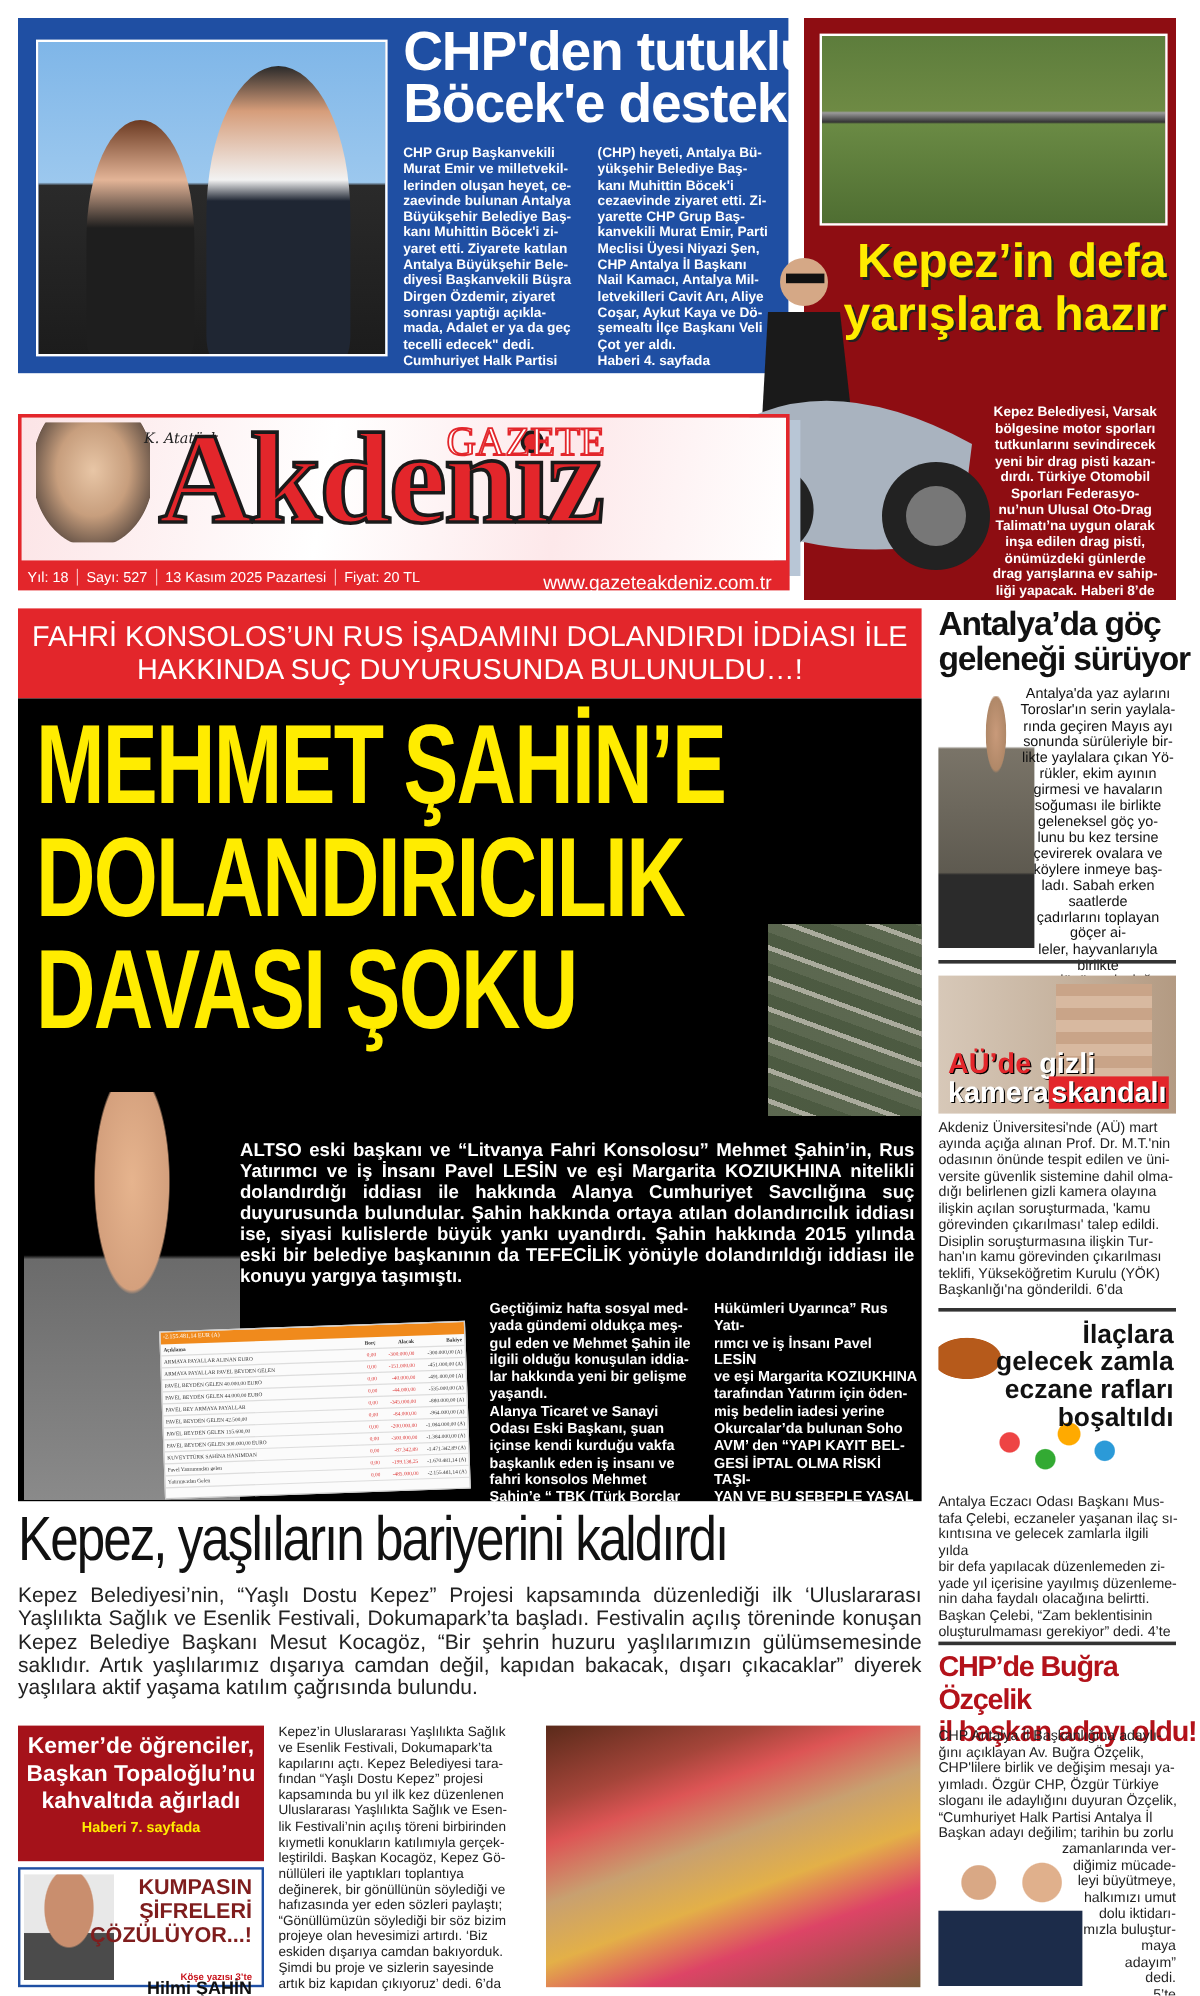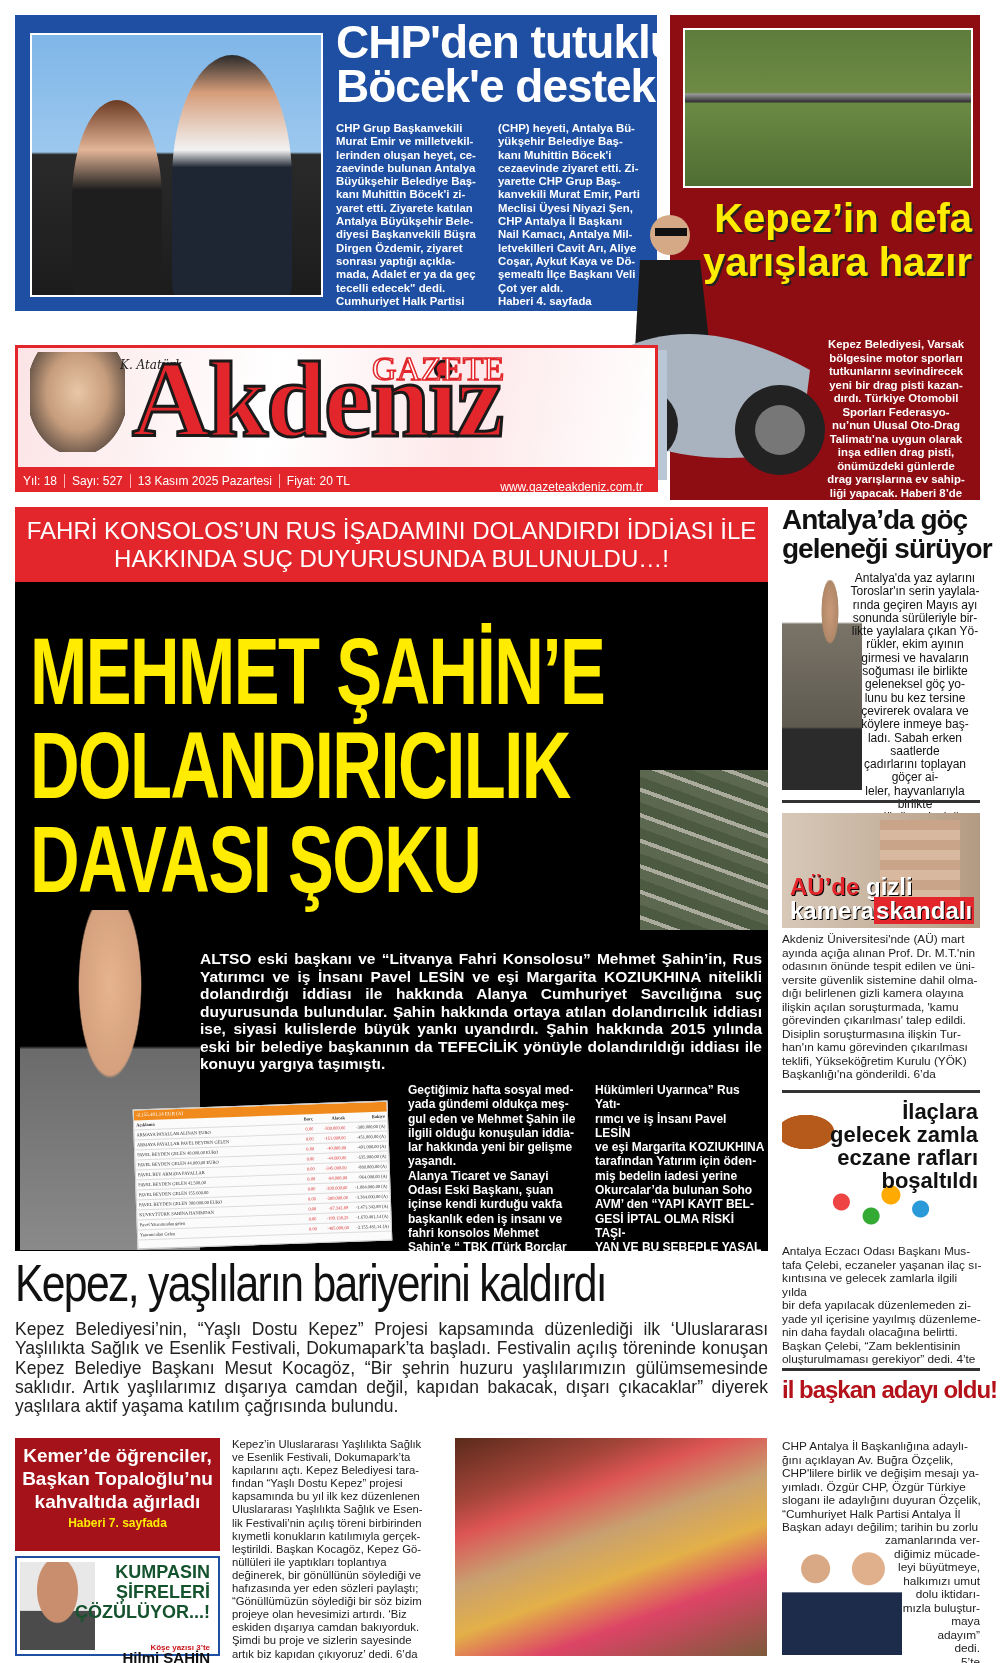--- a/index.html
+++ b/index.html
@@ -28,26 +28,26 @@
 
   
   #masthead { left: 15px; top: 345px; width: 643px; height: 125px; border: 3px solid #e3262b; background: linear-gradient(100deg,#fce4e6 0%,#ffffff 40%,#fde8ea 70%,#ffffff 100%); }
   #ataturk { left: 30px; top: 352px; width: 95px; height: 100px; background: radial-gradient(ellipse at 50% 40%, #e8c6a6 0%, #c79e7d 45%, #6f5a4c 75%, transparent 76%); }
   #logo-akdeniz { left: 132px; top: 350px; font-family: "Liberation Serif", serif; font-weight: bold; font-size: 108px; line-height: 100px; color: #e3262b; -webkit-text-stroke: 3px #1a1a1a; letter-spacing: -2px; }
   #logo-gazete { left: 372px; top: 350px; font-family: "Liberation Serif", serif; font-weight: normal; font-size: 34px; color: #fff; -webkit-text-stroke: 1.5px #e3262b; }
   #signature { left: 120px; top: 358px; font-family: "DejaVu Serif", serif; font-style: italic; font-size: 12px; color: #222; }
   #info-bar { left: 15px; top: 470px; width: 643px; height: 22px; background: #e3262b; color: #fff; font-size: 12px; display: flex; align-items: center; padding: 0 8px; }
   #info-bar span { padding: 0 7px; border-left: 1px solid #f8b5b7; }
   #info-bar span:first-child { border-left: none; padding-left: 0; }
-  #info-bar .url { margin-left: auto; border-left: none; font-size: 12px; margin-top: 12px; }
+  #info-bar .url { margin-left: auto; border-left: none; font-size: 16px; margin-top: 12px; }
 
   
   #lead-banner { left: 15px; top: 507px; width: 753px; height: 75px; background: #e3262b; color: #fff; text-align: center; font-size: 24px; line-height: 28px; padding-top: 10px; }
   #lead-black { left: 15px; top: 582px; width: 753px; height: 669px; background: #000; }
-  #lead-headline { left: 30px; top: 590px; color: #ffec00; font-size: 94px; line-height: 94px; font-weight: bold; letter-spacing: -2px; margin-top: 35px; }
+  #lead-headline { left: 30px; top: 590px; color: #ffec00; font-size: 94px; line-height: 94px; font-weight: bold; letter-spacing: -2px; }
   #money { left: 640px; top: 770px; width: 128px; height: 160px; background: repeating-linear-gradient(20deg,#6c7a5e 0 10px,#c8c9b8 10px 14px,#5a6a4d 14px 24px); opacity: .85; }
   #sahin-photo { left: 20px; top: 910px; width: 180px; height: 340px; background: radial-gradient(ellipse at 50% 22%, #e6b48e 0%, #d4a07d 24%, transparent 25%), linear-gradient(180deg,#000 0%,#000 40%,#6b6b6b 41%,#8a8a8a 100%); }
   #lead-intro { left: 200px; top: 950px; width: 562px; color: #fff; font-size: 15.5px; line-height: 17.5px; font-weight: bold; text-align: justify; }
   #doc-table { left: 135px; top: 1105px; width: 255px; height: 140px; background: #fbfbfb; transform: rotate(-2deg); border: 1px solid #ccc; font-family: "Liberation Serif", serif; font-size: 4.5px; color: #333; overflow: hidden; }
   #doc-table .thead { background: #f08a1c; height: 10px; color: #fff; font-size: 5px; padding: 2px; }
   #doc-table .row { display: flex; border-bottom: 1px solid #ddd; height: 10px; align-items: center; padding: 0 2px; }
   #doc-table .row span { flex: 1; overflow: hidden; white-space: nowrap; }
   #doc-table .row span.num { flex: 0 0 32px; text-align: right; color: #d33; }
   .leadcol { color: #fff; font-size: 12px; line-height: 14.3px; font-weight: bold; white-space: pre-line; }
   #lead-col1 { left: 408px; top: 1083px; width: 180px; }
@@ -79,21 +79,21 @@
   #chp-photo { left: 782px; top: 1540px; width: 120px; height: 115px; background: radial-gradient(ellipse at 28% 25%,#d9a885 0 14px,transparent 15px), radial-gradient(ellipse at 72% 25%,#e0b08c 0 16px,transparent 17px), linear-gradient(180deg,transparent 0%,transparent 45%,#1c2c4a 46%,#1c2c4a 100%); }
 
   
   #kepez-title { left: 15px; top: 1255px; font-size: 52px; line-height: 56px; color: #111; font-weight: normal; letter-spacing: -2px; }
   #kepez-lead { left: 15px; top: 1320px; width: 753px; font-size: 17.5px; line-height: 19.3px; color: #222; text-align: justify; }
   #kemer-box { left: 15px; top: 1438px; width: 205px; height: 113px; background: #a5121a; color: #fff; text-align: center; padding-top: 6px; }
   #kemer-title { font-size: 19px; line-height: 23px; font-weight: bold; }
   #kemer-link { color: #ffec00; font-size: 12px; font-weight: bold; margin-top: 3px; }
   #column-box { left: 15px; top: 1556px; width: 205px; height: 100px; border: 2px solid #1f4fa3; background: #fff; }
   #columnist-photo { left: 20px; top: 1562px; width: 75px; height: 88px; background: radial-gradient(ellipse at 50% 32%,#c98e6e 0 20px,transparent 21px), linear-gradient(180deg,#e8e8e8 0%,#e8e8e8 55%,#4b4b4b 56%); }
-  #column-title { right: 790px; top: 1562px; text-align: right; color: #14532d; font-size: 18px; line-height: 20px; font-weight: bold; }
+  #column-title { right: 790px; top: 1562px; text-align: right; color: #7f1d1d; font-size: 18px; line-height: 20px; font-weight: bold; }
   #columnist-name { right: 790px; top: 1625px; text-align: right; color: #111; font-size: 15px; font-weight: bold; margin-top: 24px; }
   #columnist-note { right: 790px; top: 1643px; text-align: right; color: #c8141c; font-size: 8px; font-weight: bold; }
   #kepez-body { left: 232px; top: 1438px; width: 220px; font-size: 11.3px; line-height: 13.1px; color: #222; white-space: pre-line; }
   #festival-photo { left: 455px; top: 1438px; width: 312px; height: 218px; background: linear-gradient(160deg,#5a2a1a 0%,#a5453a 20%,#d55 30%,#c8a070 45%,#e3b048 60%,#d46 75%,#7b5a3a 100%); }
 </style>
 </head>
 <body>
 
 <div id="blue-box" class="abs"></div>
 <div id="blue-photo" class="abs photo">
@@ -348,20 +348,21 @@
 tafa Çelebi, eczaneler yaşanan ilaç sı-
 kıntısına ve gelecek zamlarla ilgili yılda
 bir defa yapılacak düzenlemeden zi-
 yade yıl içerisine yayılmış düzenleme-
 nin daha faydalı olacağına belirtti.
 Başkan Çelebi, “Zam beklentisinin
 oluşturulmaması gerekiyor” dedi.   4’te</div>
 
 <div id="rule3" class="abs rule"></div>
 <div id="chp-title" class="abs">
+  <div>CHP’de Buğra Özçelik</div>
   <div>il başkan adayı oldu!</div>
 </div>
 <div id="chp-text" class="abs rtext">CHP Antalya İl Başkanlığına adaylı-
 ğını açıklayan Av. Buğra Özçelik,
 CHP'lilere birlik ve değişim mesajı ya-
 yımladı. Özgür CHP, Özgür Türkiye
 sloganı ile adaylığını duyuran Özçelik,
 “Cumhuriyet Halk Partisi Antalya İl
 Başkan adayı değilim; tarihin bu zorlu</div>
 <div id="chp-photo" class="abs"></div>

